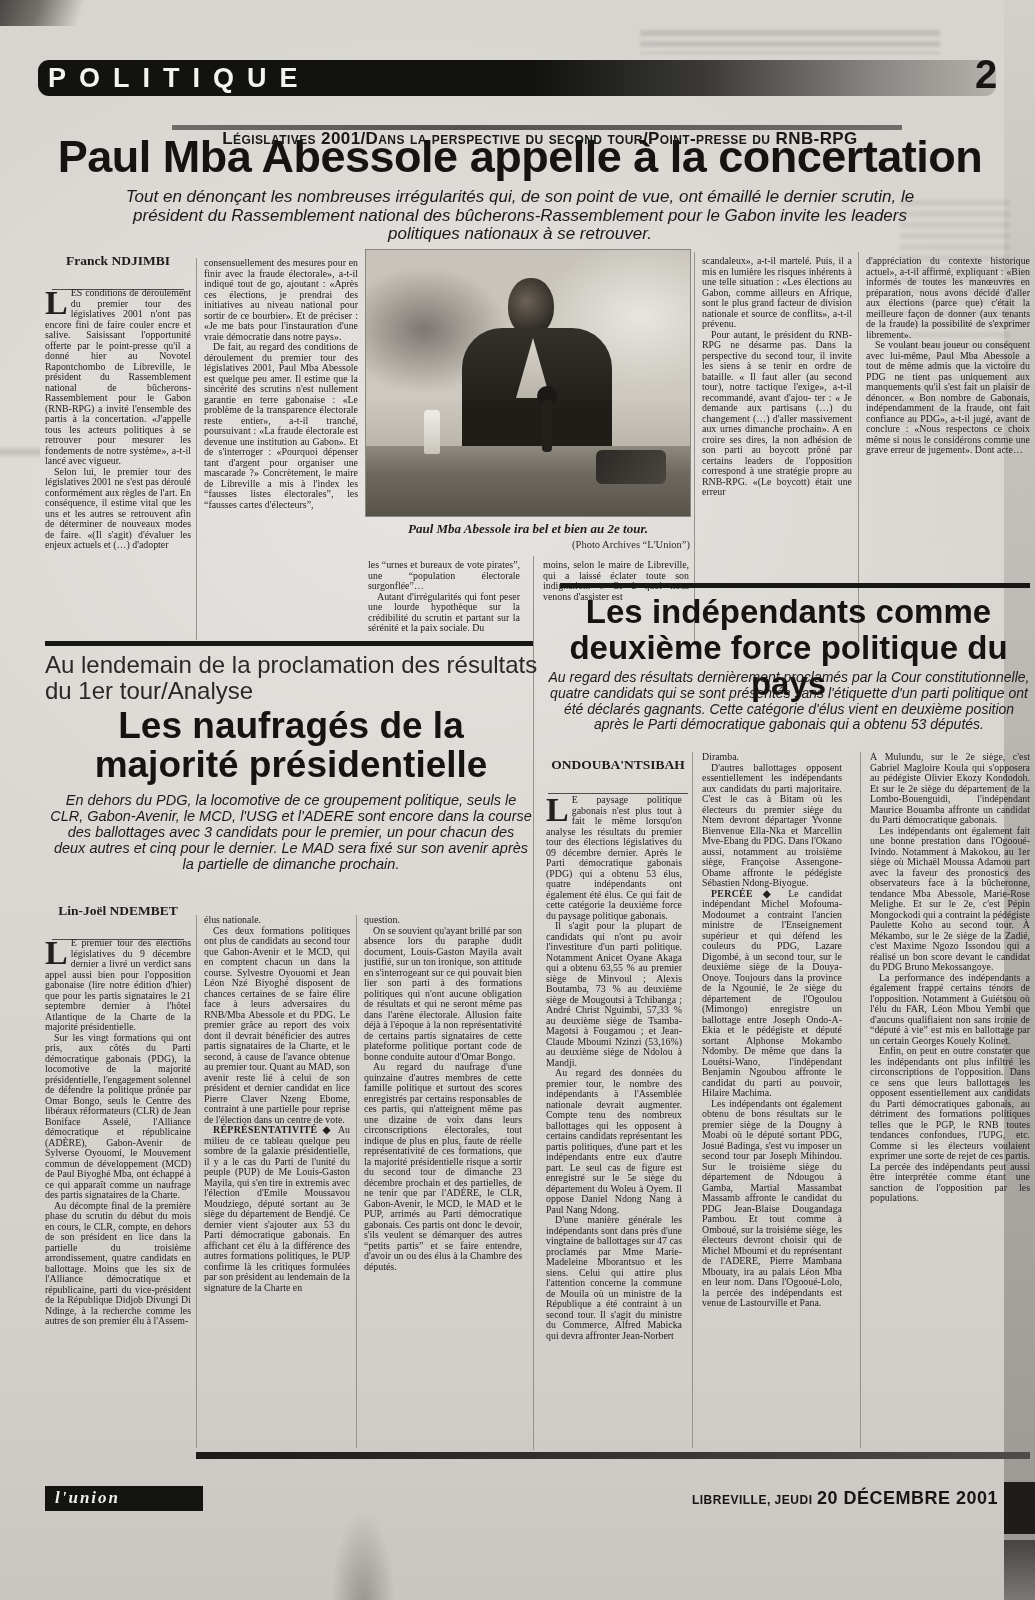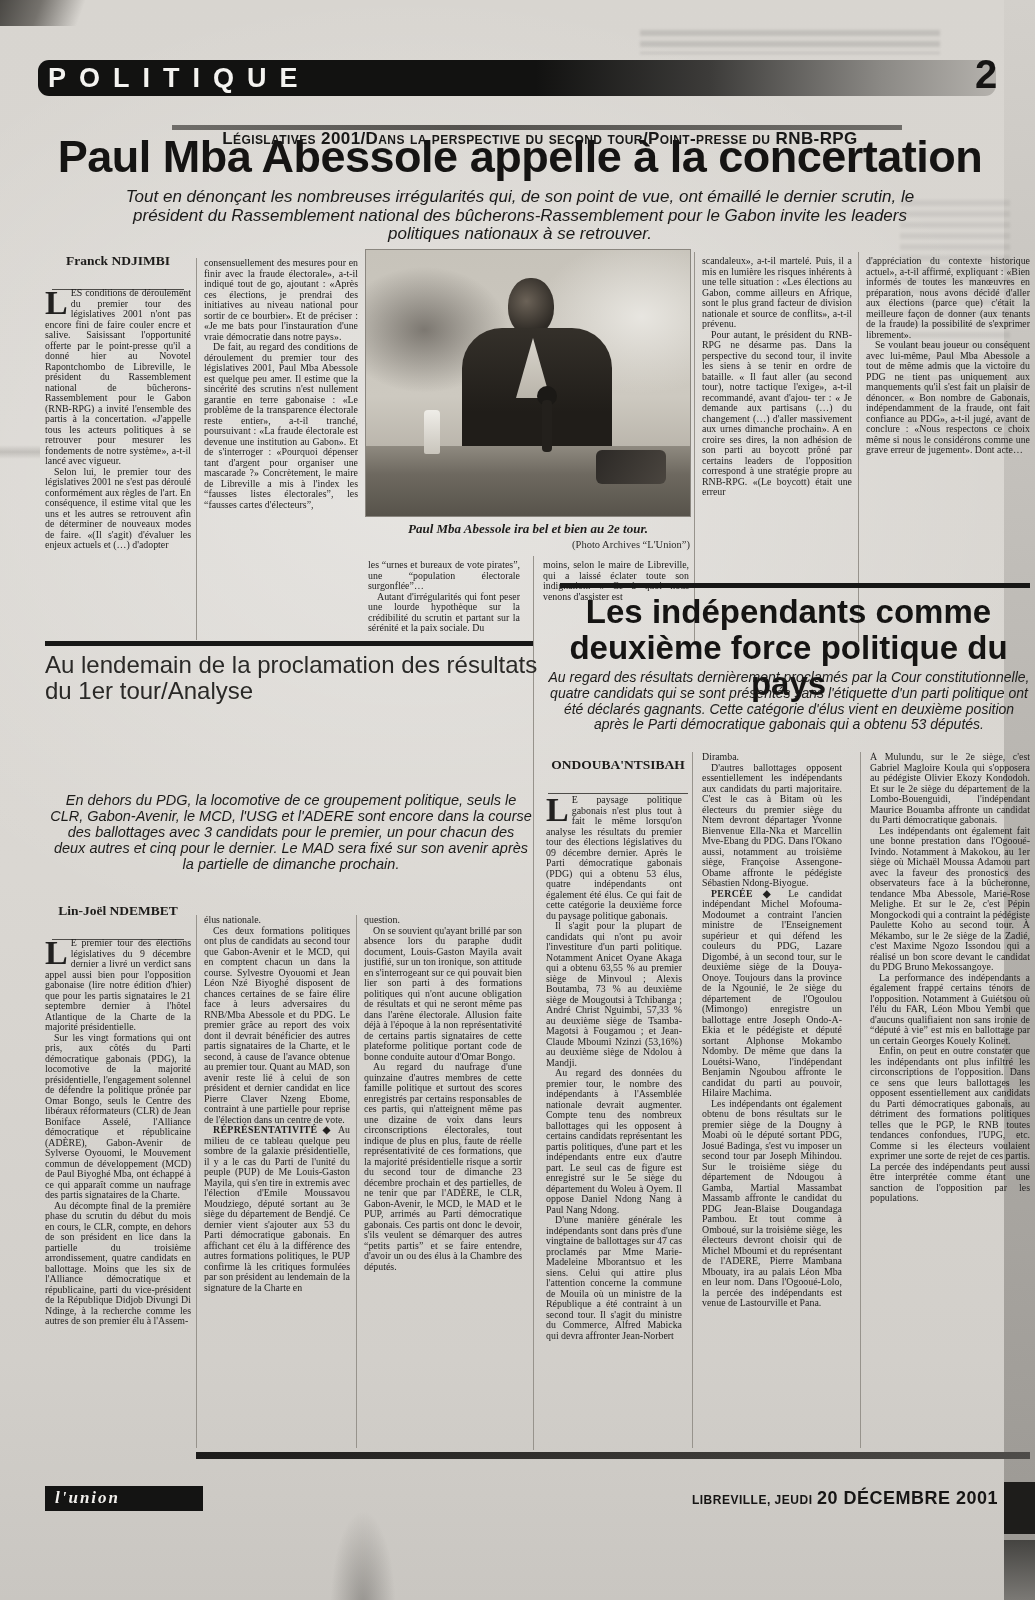--- a/index.html
+++ b/index.html
@@ -150,20 +150,21 @@
   <div class="abs rule-v" style="left:858px;top:252px;height:390px;"></div>
   <div class="abs col" style="left:866px;top:256px;width:164px;height:386px;">
     <p class="noind">d'appréciation du contexte historique actuel», a-t-il affirmé, expliquant : «Bien informés de toutes les manœuvres en préparation, nous avons décidé d'aller aux élections (parce que) c'était la meilleure façon de donner (aux tenants de la fraude) la possibilité de s'exprimer librement».</p>
     <p>Se voulant beau joueur ou conséquent avec lui-même, Paul Mba Abessole a tout de même admis que la victoire du PDG ne tient pas uniquement aux manquements qu'il s'est fait un plaisir de dénoncer. « Bon nombre de Gabonais, indépendamment de la fraude, ont fait confiance au PDG», a-t-il jugé, avant de conclure : «Nous respectons ce choix même si nous le considérons comme une grave erreur de jugement». Dont acte…</p>
   </div>
 
   <div class="abs bar" style="left:45px;top:641px;width:488px;height:5px;"></div>
   <div class="abs bar" style="left:560px;top:583px;width:470px;height:5px;"></div>
 
   <div class="abs sec-kicker">Au lendemain de la proclamation des résultats du 1er tour/Analyse</div>
+  <div class="abs h2">Les naufragés de la majorité présidentielle</div>
   <div class="abs sf2">En dehors du PDG, la locomotive de ce groupement politique, seuls le CLR, Gabon-Avenir, le MCD, l'USG et l'ADERE sont encore dans la course des ballottages avec 3 candidats pour le premier, un pour chacun des deux autres et cinq pour le dernier. Le MAD sera fixé sur son avenir après la partielle de dimanche prochain.</div>
 
   <div class="abs byline" style="left:52px;top:903px;width:132px;">Lin-Joël NDEMBET</div>
   <div class="abs col" style="left:45px;top:938px;width:146px;height:510px;">
     <p class="noind"><span class="dropcap">L</span><span>E premier tour des élections législatives du 9 décembre dernier a livré un verdict sans appel aussi bien pour l'opposition gabonaise (lire notre édition d'hier) que pour les partis signataires le 21 septembre dernier à l'hôtel Atlantique de la Charte de la majorité présidentielle.</span></p>
     <p>Sur les vingt formations qui ont pris, aux côtés du Parti démocratique gabonais (PDG), la locomotive de la majorité présidentielle, l'engagement solennel de défendre la politique prônée par Omar Bongo, seuls le Centre des libéraux réformateurs (CLR) de Jean Boniface Asselé, l'Alliance démocratique et républicaine (ADÈRE), Gabon-Avenir de Sylverse Oyouomi, le Mouvement commun de développement (MCD) de Paul Biyoghé Mba, ont échappé à ce qui apparaît comme un naufrage des partis signataires de la Charte.</p>
     <p>Au décompte final de la première phase du scrutin du début du mois en cours, le CLR, compte, en dehors de son président en lice dans la partielle du troisième arrondissement, quatre candidats en ballottage. Moins que les six de l'Alliance démocratique et républicaine, parti du vice-président de la République Didjob Divungi Di Ndinge, à la recherche comme les autres de son premier élu à l'Assem-</p>
   </div>
   <div class="abs rule-v" style="left:196px;top:915px;height:533px;"></div>
   <div class="abs col" style="left:204px;top:915px;width:146px;height:533px;">

